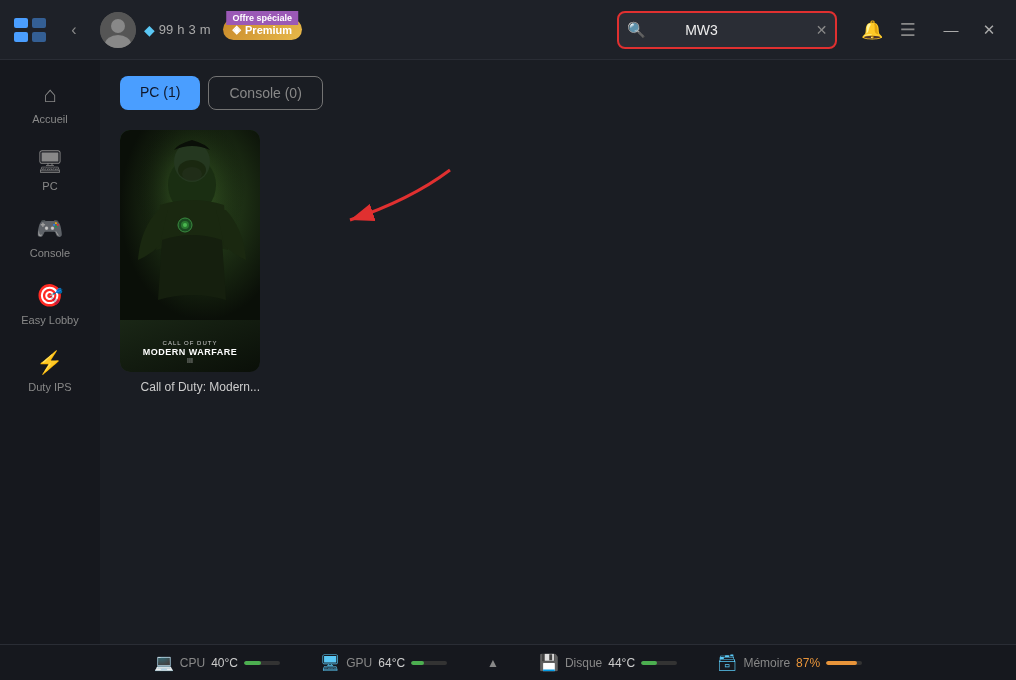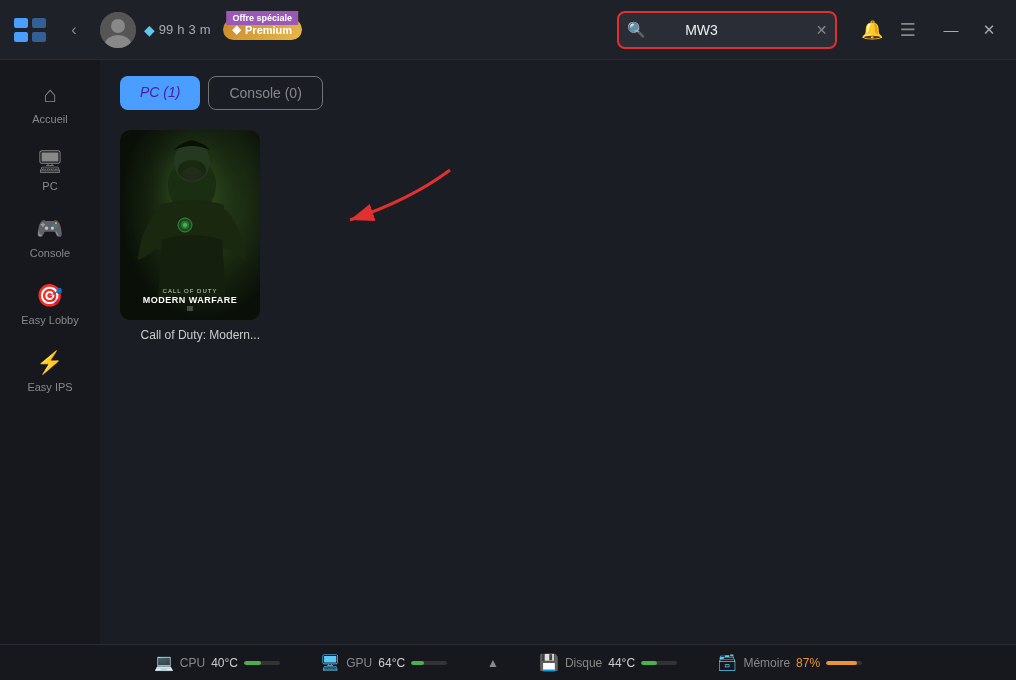--- a/index.html
+++ b/index.html
@@ -197,42 +197,41 @@
     }
     .tab {
       padding: 8px 20px;
       border-radius: 8px;
       font-size: 14px;
       cursor: pointer;
       font-weight: 500;
     }
     .tab.active {
       background: #4a9eff;
-      color: #4c1d95;
-      font-style: italic;
+      color: #0f172a;
     }
     .tab.inactive {
       background: transparent;
       color: #888;
       border: 1px solid #737373;
     }
 
     
     .game-grid {
       display: flex;
       flex-wrap: wrap;
       gap: 16px;
     }
     .game-card {
       width: 140px;
       cursor: pointer;
     }
     .game-thumb {
       width: 140px;
-      height: 190px;
+      height: 242px;
       border-radius: 10px;
       overflow: hidden;
       position: relative;
       background: #2a2d35;
     }
     .game-cover {
       width: 100%;
       height: 100%;
       
       background: linear-gradient(160deg, #1a3a1a 0%, #0d1f0d 30%, #1c2a18 60%, #0a0f08 100%);
@@ -415,21 +414,21 @@
     <div class="sidebar-item">
       <span class="sidebar-item-icon">🎮</span>
       <span class="sidebar-item-label">Console</span>
     </div>
     <div class="sidebar-item">
       <span class="sidebar-item-icon">🎯</span>
       <span class="sidebar-item-label">Easy Lobby</span>
     </div>
     <div class="sidebar-item">
       <span class="sidebar-item-icon">⚡</span>
-      <span class="sidebar-item-label">Easy IPS</span>
+      <span class="sidebar-item-label">Duty IPS</span>
     </div>
   </div>
 
   <div class="content">
 
     <div class="tabs">
       <div class="tab active">
         <span>PC (1)</span>
       </div>
       <div class="tab inactive">

